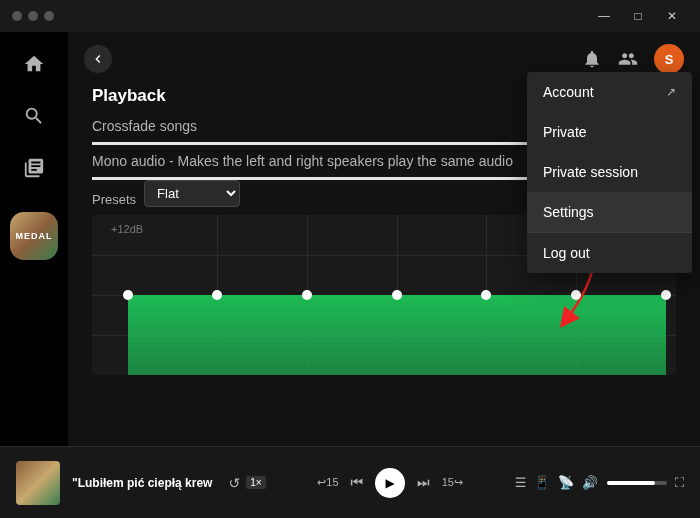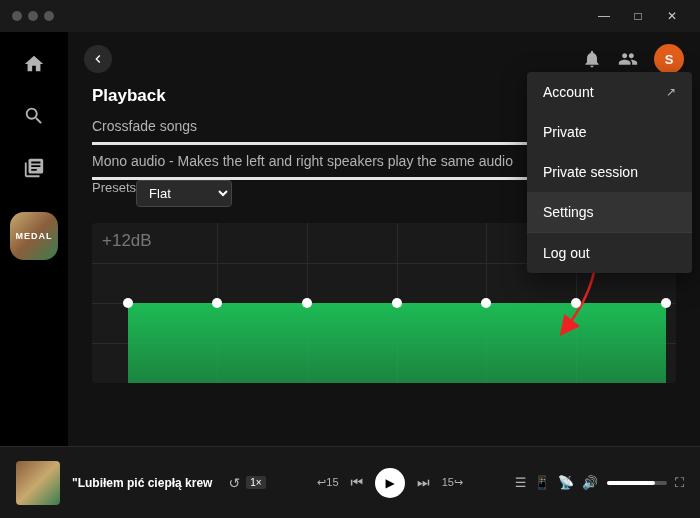--- a/index.html
+++ b/index.html
@@ -126,43 +126,43 @@
       border-radius: 6px;
       padding: 6px 12px;
       display: inline-block;
       margin: 8px 0 16px;
       font-size: 14px; font-weight: 600;
       color: #fff; cursor: pointer;
     }
 
     
     .presets-row {
-      display: flex; align-items: flex-start; gap: 0;
-      margin-bottom: 16px;
+      display: flex; align-items: flex-end; gap: 8px;
+      margin-bottom: 8px;
     }
     .presets-label { font-size: 13px; color: #b3b3b3; }
     .presets-select {
       background: #2a2a2a; color: #fff;
       border: 1px solid #444; border-radius: 4px;
       padding: 4px 8px; font-size: 13px;
       cursor: pointer;
     }
 
     
     .eq-chart {
       position: relative;
       height: 160px;
       background: #1a1a1a;
       border-radius: 4px;
       overflow: hidden;
       margin-bottom: 4px;
     }
     .eq-label-top {
-      position: absolute; top: 8px; left: 10px;
-      font-size: 17px; color: #777;
+      position: absolute; top: 8px; left: 19px;
+      font-size: 11px; color: #777;
     }
     
     .eq-grid-line {
       position: absolute; left: 0; right: 0;
       height: 1px; background: #2a2a2a;
     }
     
     .eq-fill {
       position: absolute;
       bottom: 0; left: 36px; right: 10px;

